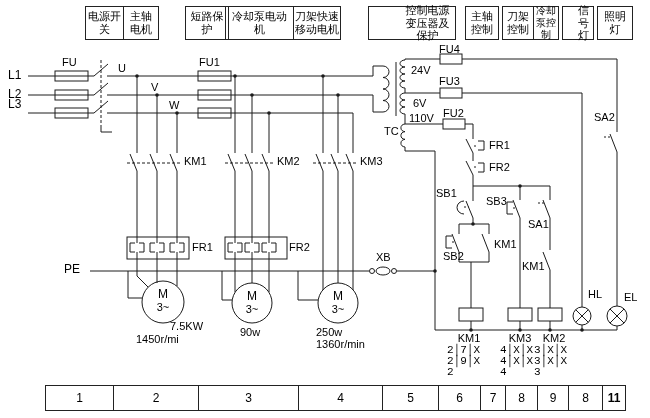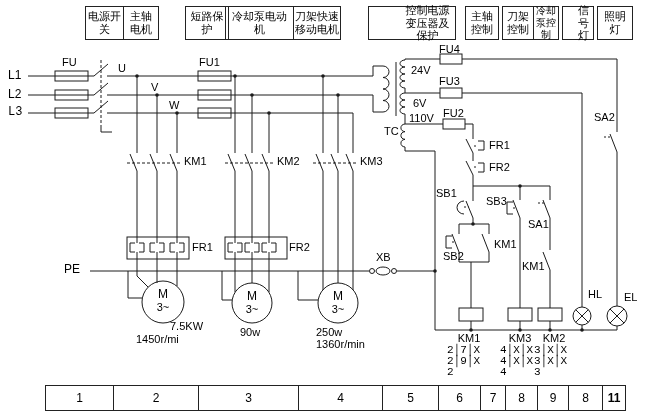--- a/index.html
+++ b/index.html
@@ -204,21 +204,21 @@
   <div class="box" style="left:293px;width:48px;">刀架快速移动电机</div>
   <div class="box" style="left:368px;width:88px;padding-left:32px;">控制电源变压器及保护</div>
   <div class="box" style="left:465px;width:34px;">主轴控制</div>
   <div class="box" style="left:502px;width:32px;">刀架控制</div>
   <div class="box" style="left:533px;width:26px;font-size:10px;">冷却泵控制</div>
   <div class="box" style="left:562px;width:32px;padding-left:12px;">信号灯</div>
   <div class="box" style="left:597px;width:36px;">照明灯</div>
 
   <div class="lb lb12" style="left:8px;top:69px;">L1</div>
   <div class="lb lb12" style="left:8px;top:88px;">L2</div>
-  <div class="lb lb12" style="left:8px;top:106px;font-family:Liberation Mono, monospace;">L3</div>
+  <div class="lb lb12" style="left:8px;top:98px;">L3</div>
   <div class="lb" style="left:62px;top:56px;">FU</div>
   <div class="lb" style="left:199px;top:56px;">FU1</div>
   <div class="lb" style="left:118px;top:62px;">U</div>
   <div class="lb" style="left:151px;top:81px;">V</div>
   <div class="lb" style="left:169px;top:99px;">W</div>
   <div class="lb" style="left:184px;top:155px;">KM1</div>
   <div class="lb" style="left:277px;top:155px;">KM2</div>
   <div class="lb" style="left:360px;top:155px;">KM3</div>
   <div class="lb" style="left:192px;top:241px;">FR1</div>
   <div class="lb" style="left:289px;top:241px;">FR2</div>

